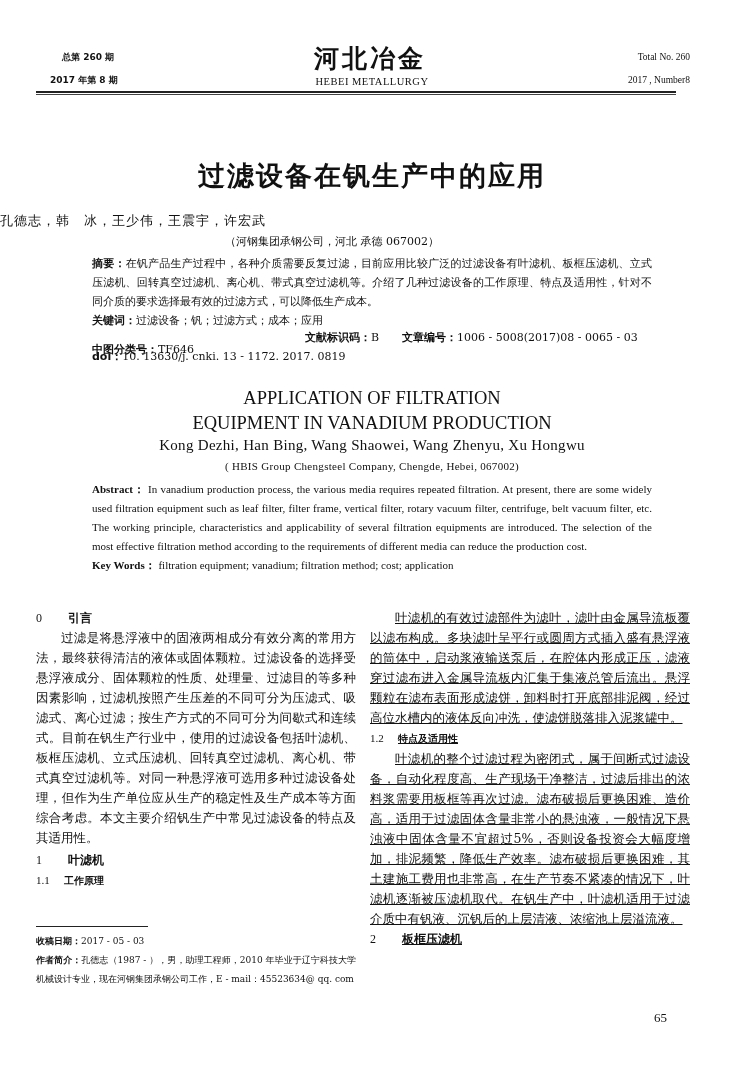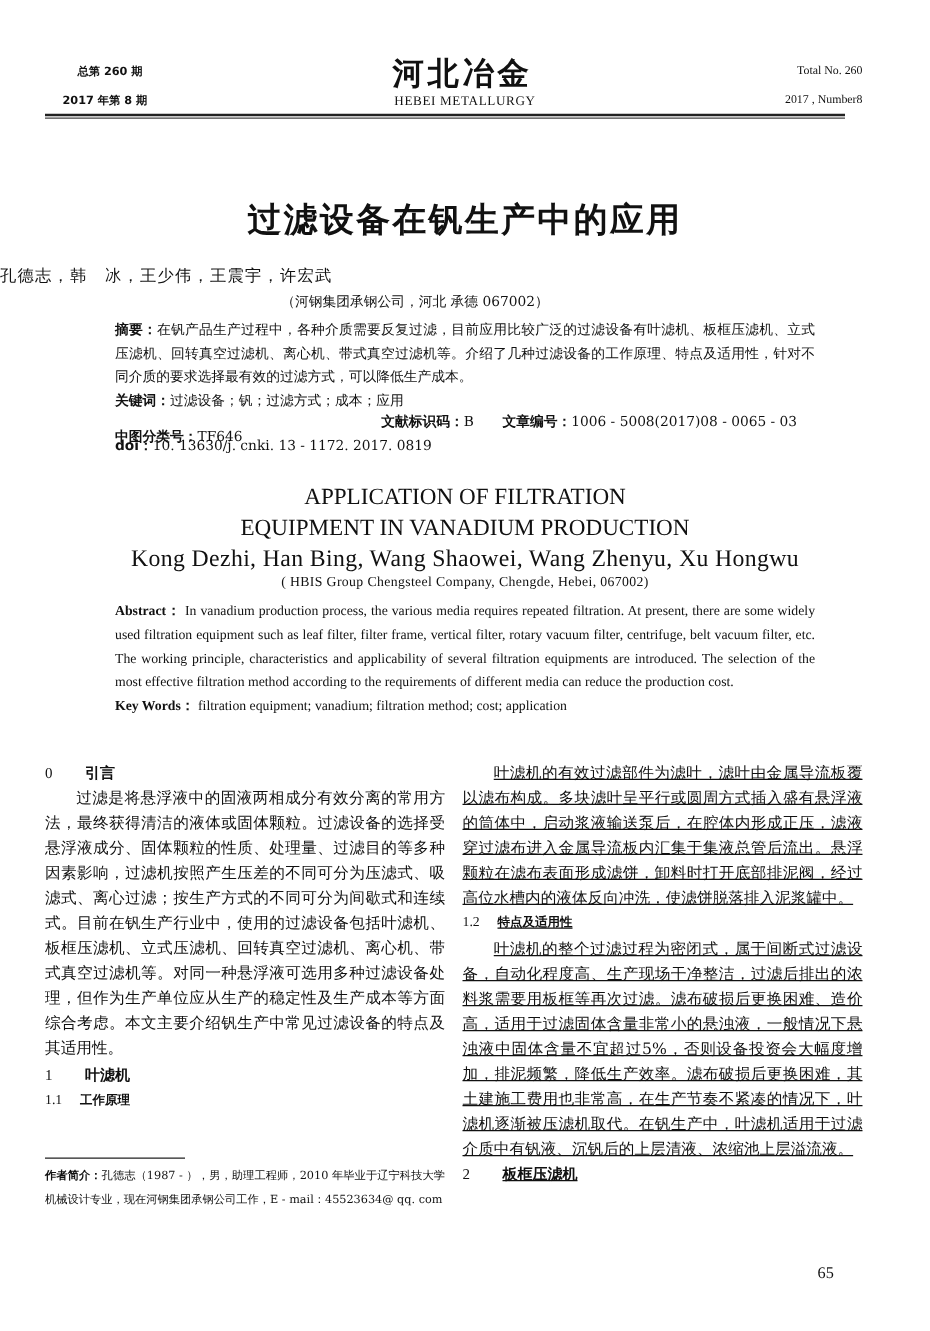--- a/index.html
+++ b/index.html
@@ -11,21 +11,21 @@
   .logo-en { font-family: Liberation Serif, serif; font-size: 10.5px; letter-spacing: 0.5px; }
   .rule1 { left: 36px; width: 640px; top: 91px; height: 2px; background: #222; }
   .rule2 { left: 36px; width: 640px; top: 94px; height: 1px; background: #444; }
   .title-cn { left: 0; width: 744px; top: 158px; text-align: center; font-family: "DejaVu Sans", sans-serif; font-weight: bold; font-size: 27px; letter-spacing: 2px; }
   .authors-cn { left: 0; width: 596px; top: 212px; text-align: left; font-family: "DejaVu Serif", serif; font-size: 13px; letter-spacing: 1px; }
   .affil-cn { left: 0; width: 664px; top: 234px; text-align: center; font-family: "DejaVu Serif", serif; font-size: 11px; }
   .abs-cn { left: 92px; width: 560px; top: 254px; font-family: "DejaVu Serif", serif; font-size: 11px; line-height: 19px; text-align: justify; }
   .lbl-b { font-family: "DejaVu Sans", sans-serif; font-weight: bold; }
   .meta-row { left: 92px; width: 560px; font-size: 11px; font-family: "DejaVu Serif", serif; }
   .title-en { left: 0; width: 744px; text-align: center; font-family: "Liberation Serif", serif; font-size: 18.5px; font-weight: normal; line-height: 25px; }
-  .authors-en { left: 0; width: 744px; top: 437px; text-align: center; font-family: "Liberation Serif", serif; font-size: 19px; letter-spacing: 0.3px; }
+  .authors-en { left: 0; width: 744px; top: 437px; text-align: center; font-family: "Liberation Serif", serif; font-size: 15px; letter-spacing: 0.3px; }
   .affil-en { left: 0; width: 744px; top: 460px; text-align: center; font-family: "Liberation Serif", serif; font-size: 11px; letter-spacing: 0.3px; }
   .abs-en { left: 92px; width: 560px; top: 480px; font-family: Liberation Serif, serif; font-size: 11px; line-height: 19px; text-align: justify; }
   .col { font-family: "DejaVu Serif", serif; font-size: 12.5px; line-height: 20px; text-align: justify; }
   .col p { margin: 0; }
   .indent { text-indent: 2em; }
   .sec-h { font-family: "DejaVu Sans", sans-serif; font-weight: bold; font-size: 12px; line-height: 20px; }
   .sec-h .num { font-family: "Liberation Serif", serif; font-weight: normal; display: inline-block; width: 32px; }
   .sub-h { font-family: "DejaVu Sans", sans-serif; font-weight: bold; font-size: 10px; line-height: 20px; }
   .sub-h .num { font-family: "Liberation Serif", serif; font-weight: normal; display: inline-block; width: 28px; font-size: 11px; }
   .foot-rule { left: 36px; top: 926px; width: 112px; height: 1px; background: #222; }
@@ -74,20 +74,21 @@
 
 <div class="abs col" style="left:36px; top:608px; width:320px;">
   <div class="sec-h"><span class="num">0</span><span>引言</span></div>
   <p class="indent">过滤是将悬浮液中的固液两相成分有效分离的常用方法，最终获得清洁的液体或固体颗粒。过滤设备的选择受悬浮液成分、固体颗粒的性质、处理量、过滤目的等多种因素影响，过滤机按照产生压差的不同可分为压滤式、吸滤式、离心过滤；按生产方式的不同可分为间歇式和连续式。目前在钒生产行业中，使用的过滤设备包括叶滤机、板框压滤机、立式压滤机、回转真空过滤机、离心机、带式真空过滤机等。对同一种悬浮液可选用多种过滤设备处理，但作为生产单位应从生产的稳定性及生产成本等方面综合考虑。本文主要介绍钒生产中常见过滤设备的特点及其适用性。</p>
   <div class="sec-h" style="margin-top:2px;"><span class="num">1</span><span>叶滤机</span></div>
   <div class="sub-h"><span class="num">1.1</span><span>工作原理</span></div>
 </div>
 
 <div class="abs foot-rule"></div>
 <div class="abs foot">
+  <div><span class="lbl-b">收稿日期：</span><span>2017 - 05 - 03</span></div>
   <div style="text-align:justify;"><span class="lbl-b">作者简介：</span><span>孔德志（1987 - ），男，助理工程师，2010 年毕业于辽宁科技大学机械设计专业，现在河钢集团承钢公司工作，E - mail：45523634@ qq. com</span></div>
 </div>
 
 <div class="abs col" style="left:370px; top:608px; width:320px;text-decoration:underline;">
   <p class="indent">叶滤机的有效过滤部件为滤叶，滤叶由金属导流板覆以滤布构成。多块滤叶呈平行或圆周方式插入盛有悬浮液的筒体中，启动浆液输送泵后，在腔体内形成正压，滤液穿过滤布进入金属导流板内汇集于集液总管后流出。悬浮颗粒在滤布表面形成滤饼，卸料时打开底部排泥阀，经过高位水槽内的液体反向冲洗，使滤饼脱落排入泥浆罐中。</p>
   <div class="sub-h"><span class="num">1.2</span><span>特点及适用性</span></div>
   <p class="indent">叶滤机的整个过滤过程为密闭式，属于间断式过滤设备，自动化程度高、生产现场干净整洁，过滤后排出的浓料浆需要用板框等再次过滤。滤布破损后更换困难、造价高，适用于过滤固体含量非常小的悬浊液，一般情况下悬浊液中固体含量不宜超过5%，否则设备投资会大幅度增加，排泥频繁，降低生产效率。滤布破损后更换困难，其土建施工费用也非常高，在生产节奏不紧凑的情况下，叶滤机逐渐被压滤机取代。在钒生产中，叶滤机适用于过滤介质中有钒液、沉钒后的上层清液、浓缩池上层溢流液。</p>
   <div class="sec-h"><span class="num">2</span><span>板框压滤机</span></div>
 </div>
 

